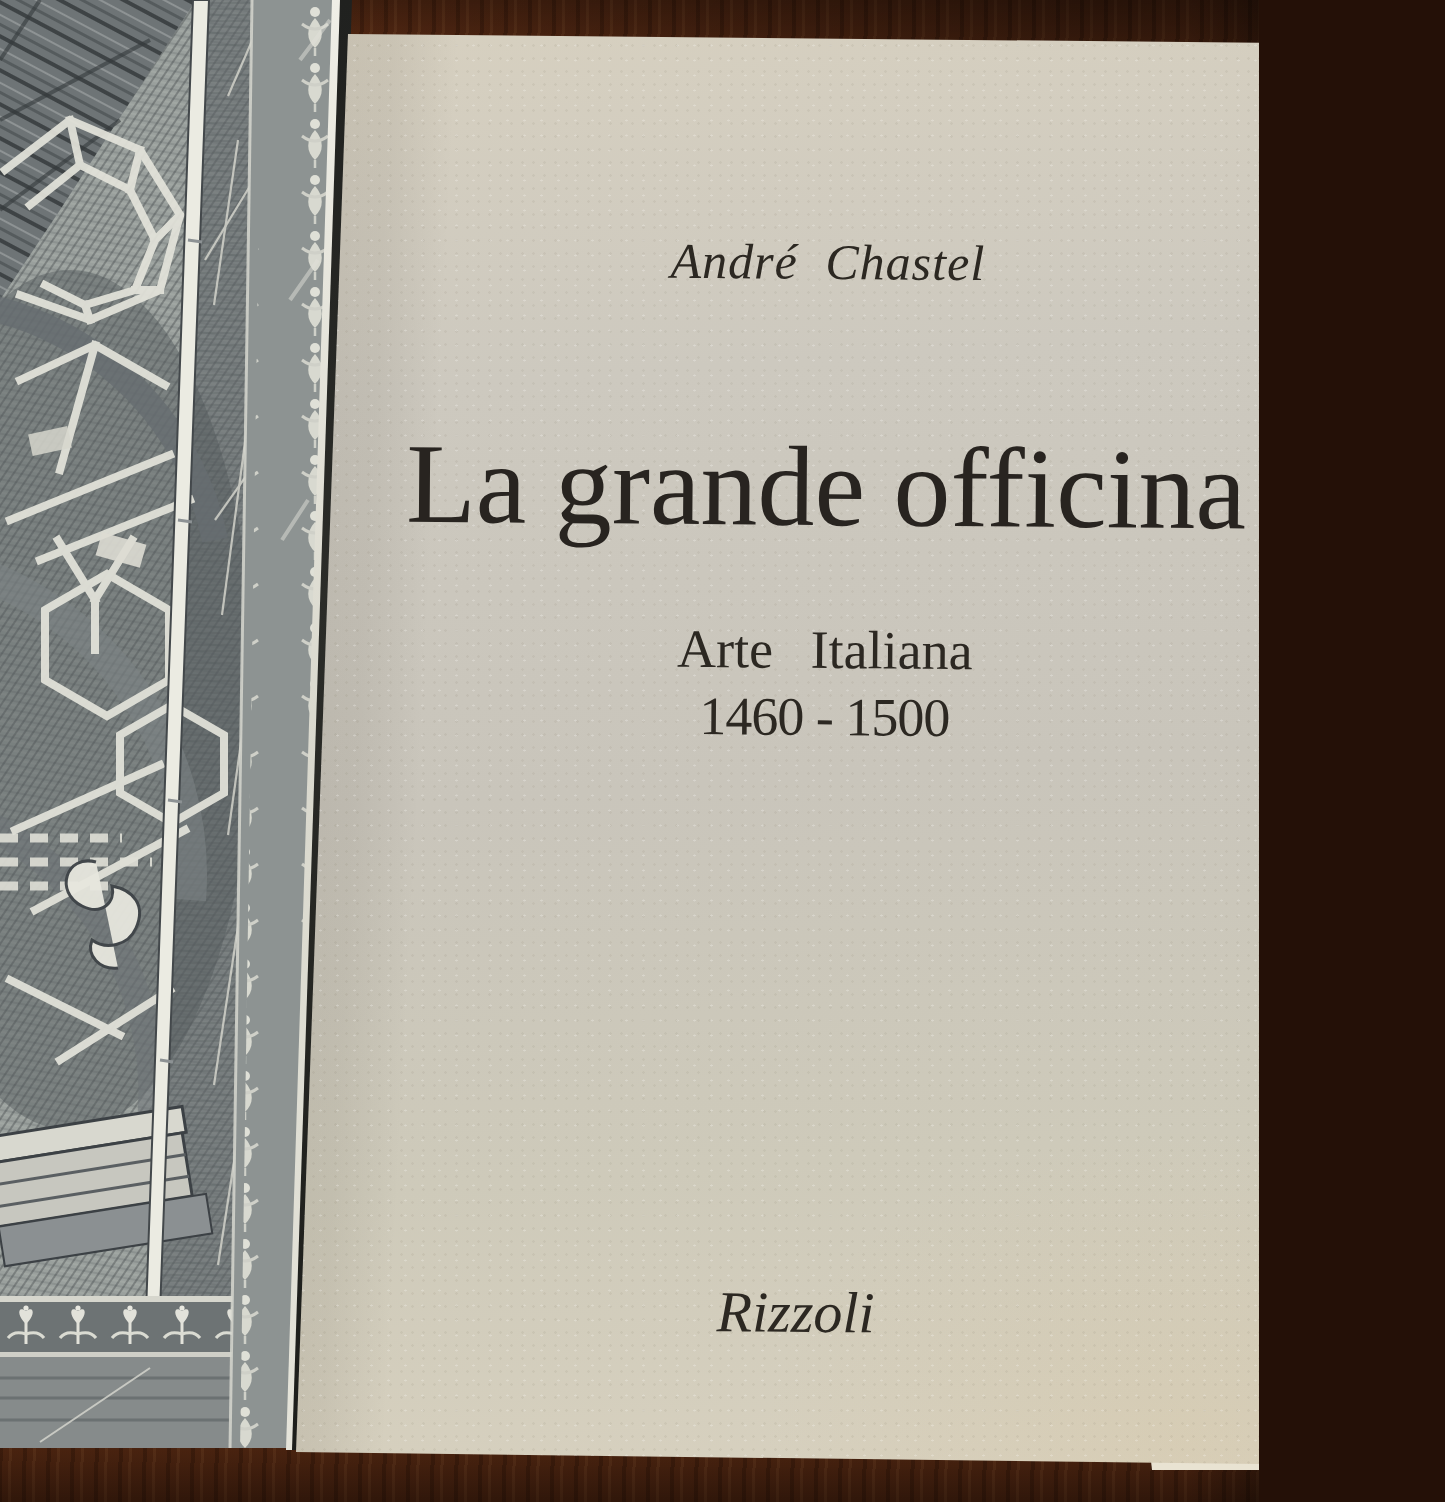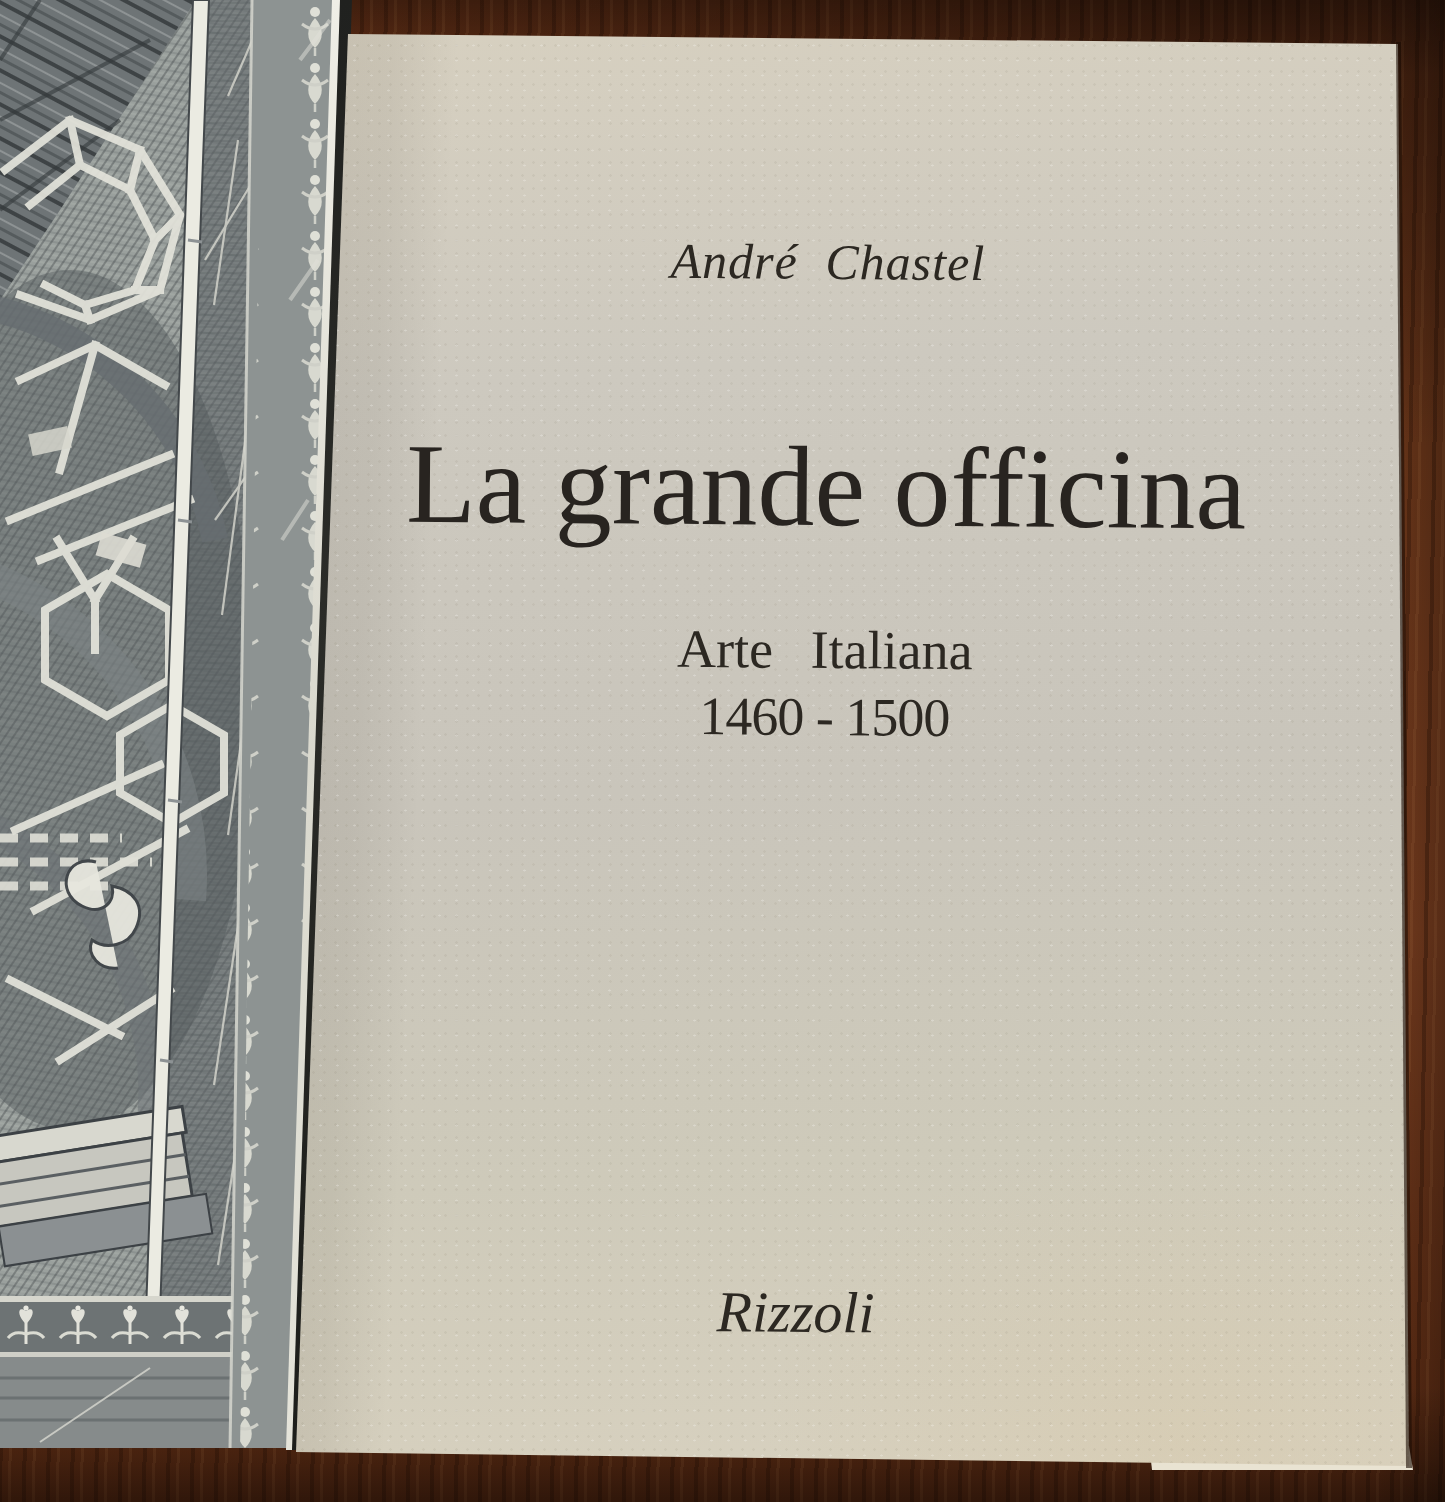--- a/index.html
+++ b/index.html
@@ -1,18 +1,18 @@
 <!DOCTYPE html>
 <html><head>
 <meta charset="utf-8">
 <style>
   html,body{margin:0;padding:0;background:#241007;}
   .scene{
     position:relative;
-    width:1445px;height:1502px;
+    width:1259px;height:1502px;
     overflow:hidden;
     font-family:"Liberation Serif","DejaVu Serif",serif;
   }
   
   .wood-bg{
     position:absolute;inset:0;
     background:
       radial-gradient(120% 55% at 88% 0%, rgba(0,0,0,.40), transparent 55%),
       linear-gradient(180deg, rgba(0,0,0,.32) 0px, transparent 75px),
       linear-gradient(0deg, rgba(0,0,0,.48) 0px, rgba(0,0,0,.26) 45px, transparent 115px),

